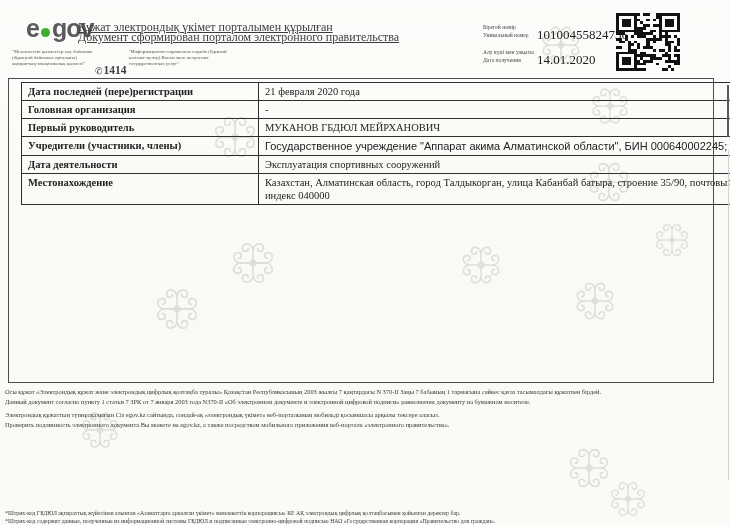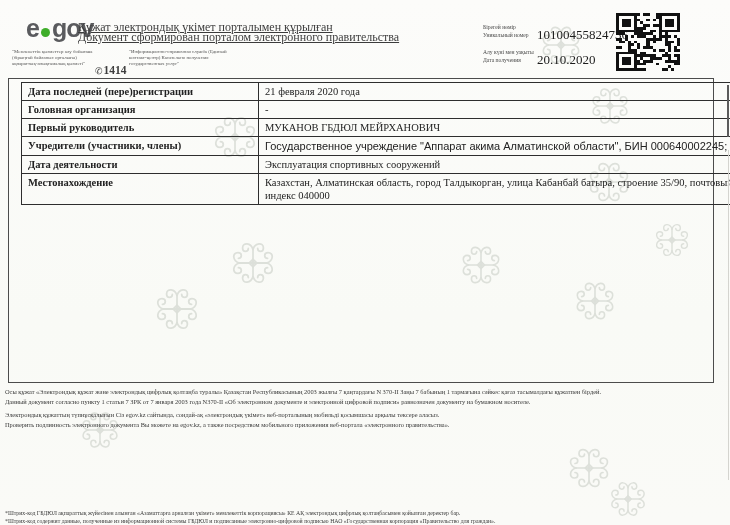--- a/index.html
+++ b/index.html
@@ -119,21 +119,21 @@
   </div>
 
   <div class="contact-ru">"Информационно-справочная служба (Единый контакт-центр) Касательно получения государственных услуг"</div>
 
   <div class="meta-label" style="left:483px;top:24px">Бірегей нөмір</div>
   <div class="meta-label" style="left:483px;top:32px">Уникальный номер</div>
   <div class="meta-value" style="left:537px;top:27px">10100455824736</div>
 
   <div class="meta-label" style="left:483px;top:49px">Алу күні мен уақыты</div>
   <div class="meta-label" style="left:483px;top:57px">Дата получения</div>
-  <div class="meta-value" style="left:537px;top:52px">20.10.2020</div>
+  <div class="meta-value" style="left:537px;top:52px">14.01.2020</div>
 
   <div class="qr">
     <svg viewBox="0 0 21 21" preserveAspectRatio="none" shape-rendering="crispEdges">
         <g fill="#111">
           <rect x="7" y="0" width="1" height="1"></rect>
           <rect x="9" y="0" width="1" height="1"></rect>
           <rect x="10" y="0" width="1" height="1"></rect>
           <rect x="13" y="0" width="1" height="1"></rect>
           <rect x="13" y="1" width="1" height="1"></rect>
           <rect x="7" y="2" width="1" height="1"></rect>

